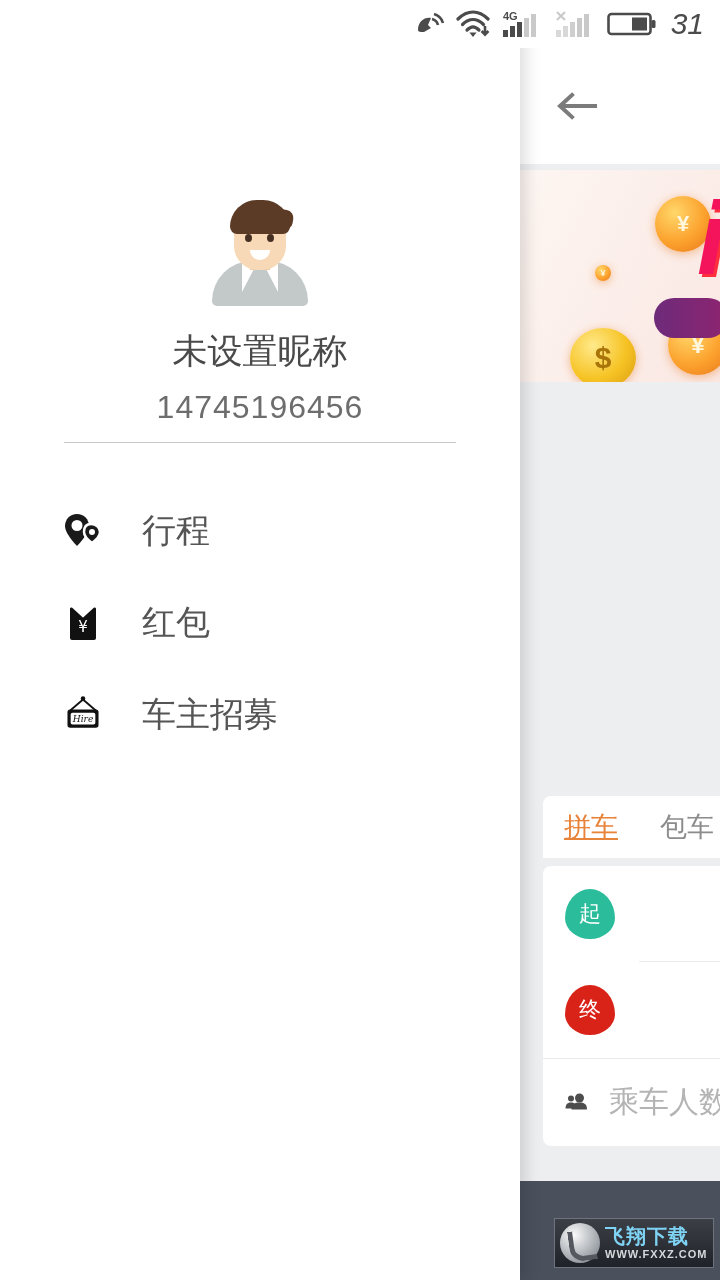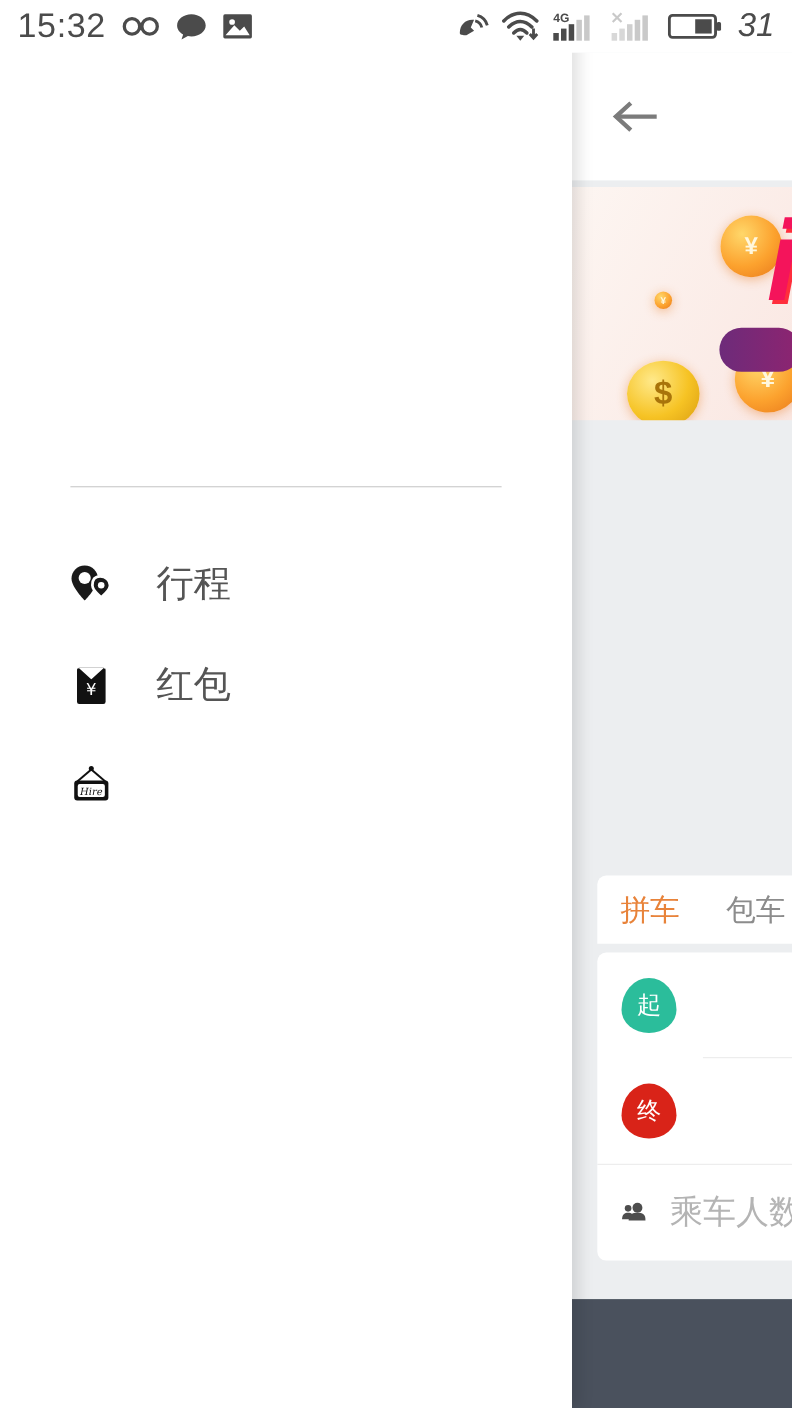--- a/index.html
+++ b/index.html
@@ -58,21 +58,21 @@
 
   #tabs-card {
     position:absolute; top:796px; left:543px; width:186px; height:62px;
     background:#ffffff; border-radius:8px 8px 0 0;
     display:flex; align-items:stretch; overflow:hidden;
   }
   .tab-item {
     flex:0 0 96px; display:flex; align-items:center; justify-content:center;
     font-size:27px; color:#8c8c8c;
   }
-  .tab-item.active { color:#e8833a; }
+  .tab-item.active { color:#e8833a;text-decoration:underline; }
   .tab-sep { width:1px; background:#e7e7e7; margin:10px 0; }
 
   #form-card {
     position:absolute; top:866px; left:543px; width:186px; height:280px;
     background:#ffffff; border-radius:8px;
   }
   .form-row { position:relative; display:flex; align-items:center; height:96px; padding-left:22px; }
   .pin {
     position:relative; width:50px; height:50px; flex:0 0 50px;
     border-radius:50% 50% 50% 50%/58% 58% 42% 42%;
@@ -226,26 +226,48 @@
           <path d="M1 30 C1 21 6 18 12 18 C18 18 23 21 23 30 Z" fill="#4d4d4d"></path>
           <circle cx="29" cy="9" r="9" fill="#4d4d4d"></circle>
           <path d="M13 32 C13 21 20 18 29 18 C38 18 44 21 44 32 Z" fill="#4d4d4d"></path>
         </svg>
         <span id="pax-label">乘车人数</span>
       </div>
     </div>
 
     <div id="nav-bar-bottom"></div>
 
+    <div id="watermark">
+      <div id="wm-circle"></div>
+      <div id="wm-texts">
+        <span id="wm-title">飞翔下载</span>
+        <span id="wm-url">WWW.FXXZ.COM</span>
+      </div>
+    </div>
   </div>
 
   <div id="drawer-scrim"></div>
 
   <div id="drawer">
 
+    <div id="profile">
+      <div id="avatar">
+        <div id="av-shirt"></div>
+        <div id="av-collar-l"></div>
+        <div id="av-collar-r"></div>
+        <div id="av-neck"></div>
+        <div id="av-face"></div>
+        <div id="av-hair"></div>
+        <div class="av-eye" id="av-eye-l"></div>
+        <div class="av-eye" id="av-eye-r"></div>
+        <div id="av-mouth"></div>
+      </div>
+      <div id="nickname">未设置昵称</div>
+      <div id="phone">14745196456</div>
+    </div>
 
     <div id="divider"></div>
 
     <div id="menu">
 
       <div class="menu-item">
         <span class="menu-icon">
           <svg width="42" height="42" viewBox="0 0 42 42">
             <path d="M15 4 C8 4 3 9.5 3 16 C3 24 15 36 15 36 C15 36 27 24 27 16 C27 9.5 22 4 15 4 Z" fill="#1a1a1a"></path>
             <circle cx="15" cy="15.5" r="5.5" fill="#ffffff"></circle>
@@ -273,46 +295,27 @@
         <span class="menu-icon">
           <svg width="46" height="44" viewBox="0 0 46 44">
             <circle cx="23" cy="4" r="2.5" fill="#111111"></circle>
             <line x1="23" y1="5" x2="9" y2="17" stroke="#111111" stroke-width="2"></line>
             <line x1="23" y1="5" x2="37" y2="17" stroke="#111111" stroke-width="2"></line>
             <rect x="6" y="16" width="34" height="20" rx="3" fill="#111111"></rect>
             <rect x="9.5" y="19.5" width="27" height="13" rx="2" fill="#ffffff"></rect>
             <text x="23" y="30" font-size="10" font-style="italic" fill="#111111" text-anchor="middle" font-family="DejaVu Serif, serif">Hire</text>
           </svg>
         </span>
+        <span class="menu-label">车主招募</span>
       </div>
 
     </div>
   </div>
 
   <div id="status-bar">
-    <div id="status-left">
-      <span id="status-clock">15:32</span>
-      <span class="sb-ico">
-        <svg width="36" height="22" viewBox="0 0 36 22">
-          <path d="M10 4 a7 7 0 1 0 0 14 a7 7 0 1 0 0 -14 M26 4 a7 7 0 1 1 0 14 a7 7 0 1 1 0 -14" fill="none" stroke="#4b4b4b" stroke-width="3"></path>
-        </svg>
-      </span>
-      <span class="sb-ico">
-        <svg width="28" height="28" viewBox="0 0 28 28">
-          <path d="M14 3 C6.8 3 1 7.6 1 13.2 C1 16.6 3.2 19.6 6.5 21.4 L5 26 L10.8 22.8 C11.8 23 12.9 23.1 14 23.1 C21.2 23.1 27 18.6 27 13.2 C27 7.6 21.2 3 14 3 Z" fill="#4b4b4b"></path>
-        </svg>
-      </span>
-      <span class="sb-ico">
-        <svg width="28" height="26" viewBox="0 0 28 26">
-          <rect x="1" y="2" width="26" height="22" rx="1.5" fill="#4b4b4b"></rect>
-          <circle cx="9" cy="9" r="2.6" fill="#ffffff"></circle>
-          <path d="M3 21 L11 12 L16 17 L20 13 L25 21 Z" fill="#ffffff"></path>
-        </svg>
-      </span>
-    </div>
 
     <div id="status-right">
       <span class="sb-ico">
         <svg width="30" height="28" viewBox="0 0 30 28">
           <path d="M3 20 C3 12 9 7 16 8 L13 15 L16 18 L9 22 C6 22 3 22 3 20 Z" fill="#4b4b4b"></path>
           <path d="M17 9 a8 8 0 0 1 6 6" fill="none" stroke="#4b4b4b" stroke-width="2.6"></path>
           <path d="M19 4 a13 13 0 0 1 9 9" fill="none" stroke="#4b4b4b" stroke-width="2.6"></path>
         </svg>
       </span>
       <span class="sb-ico">

